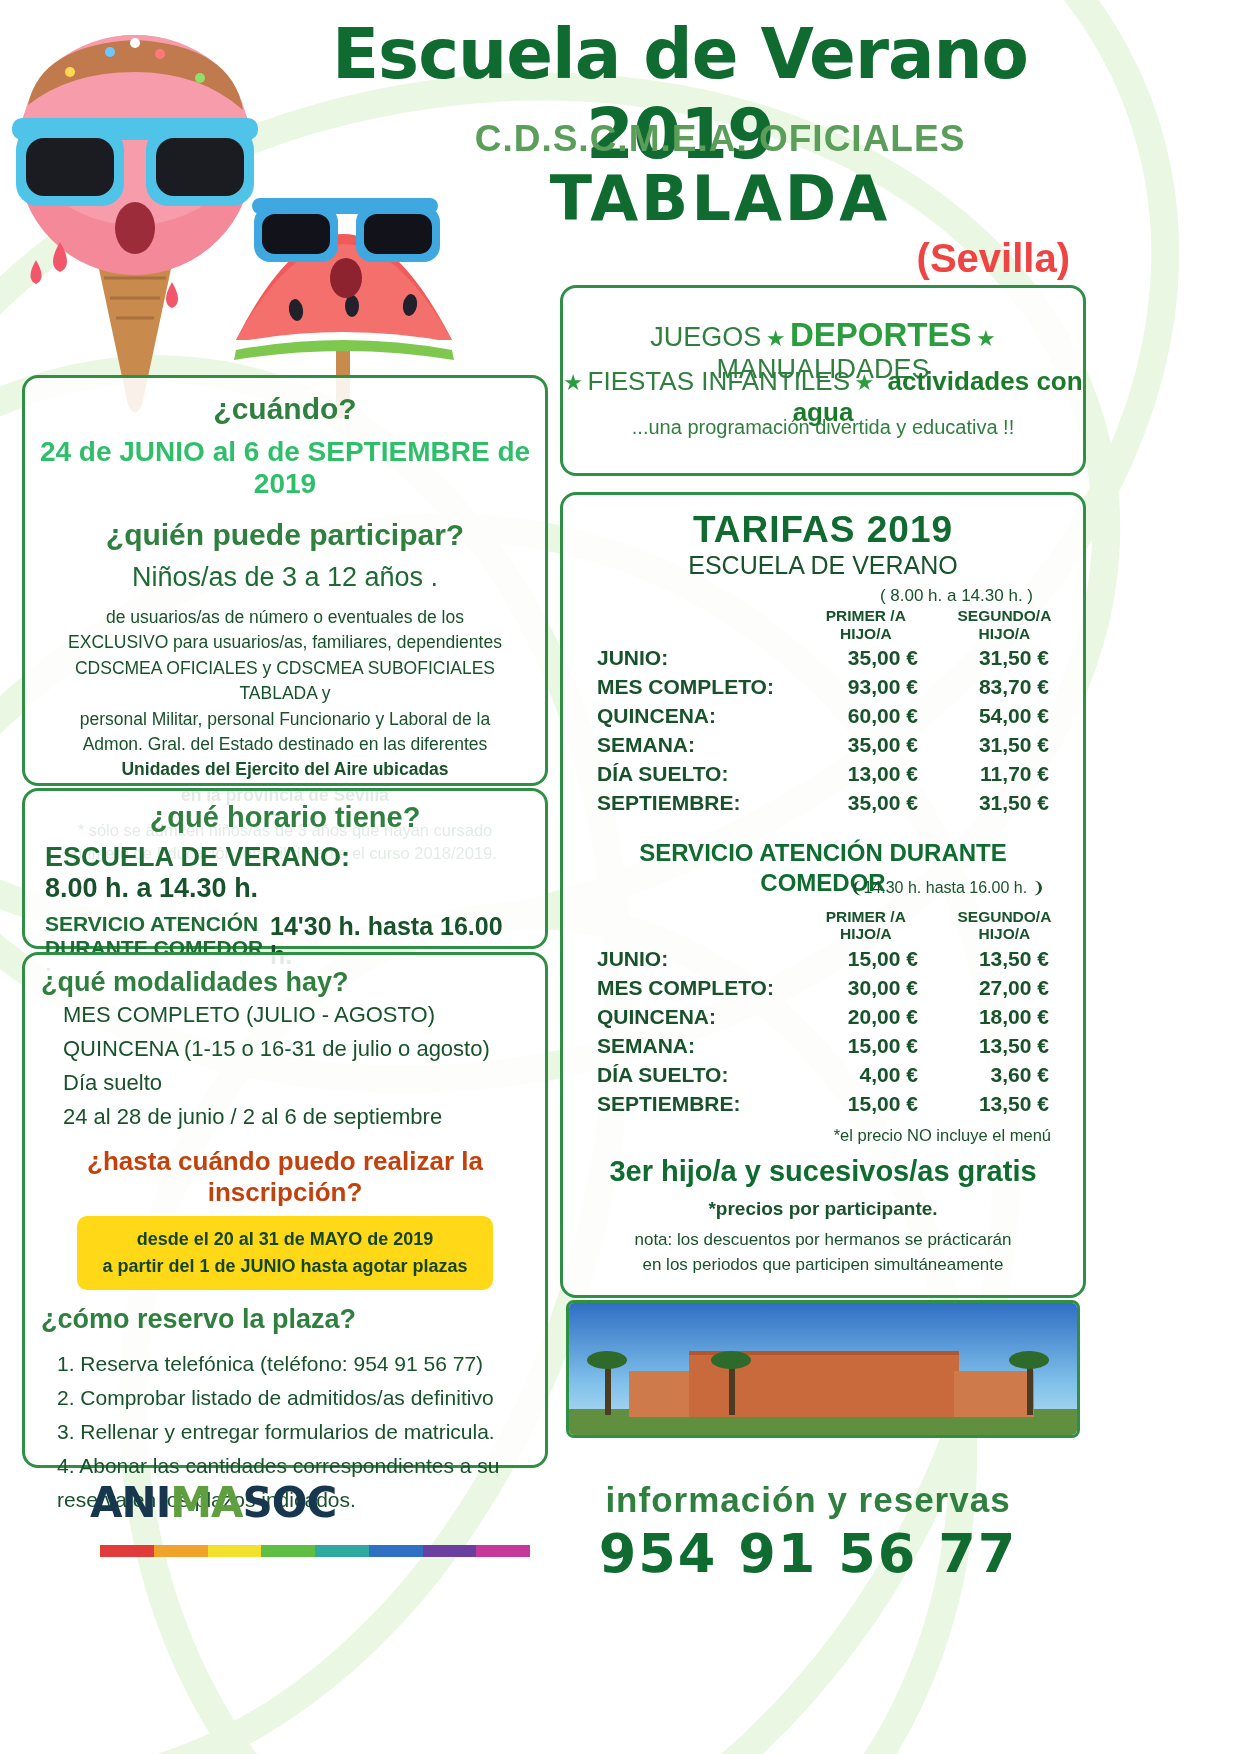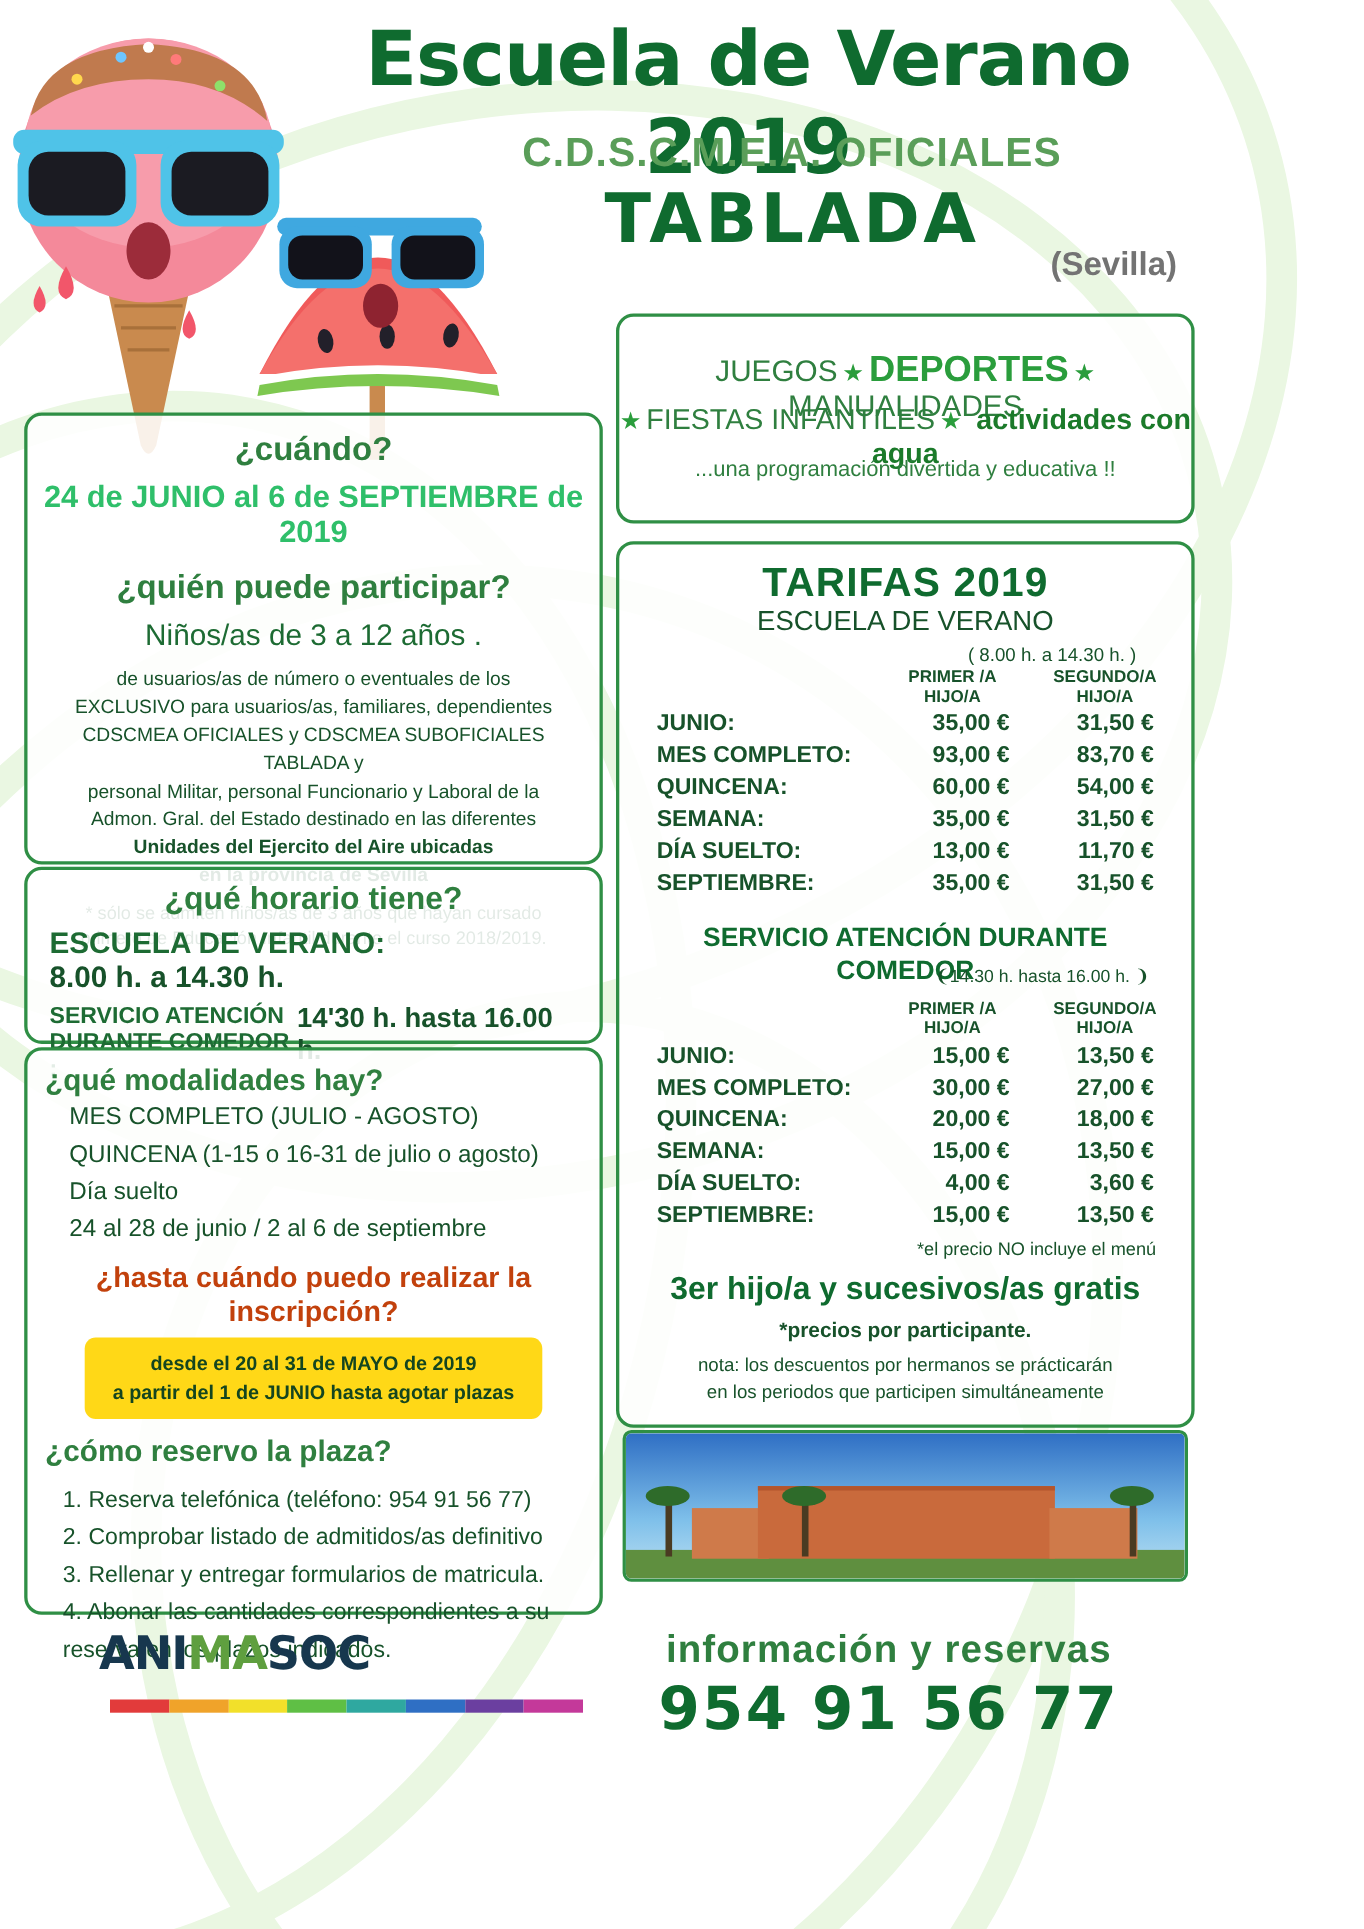--- a/index.html
+++ b/index.html
@@ -32,22 +32,22 @@
   .title-sub1{
     position:absolute;left:380px;top:118px;width:680px;text-align:center;
     font-weight:bold;font-size:37px;color:#5a9e59;letter-spacing:1px;
   }
   .title-sub2{
     position:absolute;left:380px;top:162px;width:680px;text-align:center;
     font-family:"DejaVu Sans", sans-serif;
     font-weight:bold;font-size:62px;color:#0f6b2f;letter-spacing:3px;
   }
   .title-sub3{
-    position:absolute;left:700px;top:224px;width:370px;text-align:right;
-    font-weight:bold;font-size:30px;color:#737373;
+    position:absolute;left:700px;top:236px;width:370px;text-align:right;
+    font-weight:bold;font-size:40px;color:#ef4444;
   }
 
   
   .mascots{position:absolute;left:0;top:10px;width:500px;height:410px;}
 
   
   .box{
     position:absolute;background:rgba(255,255,255,0.88);
     border:3px solid #2f8f45;border-radius:16px;
   }

